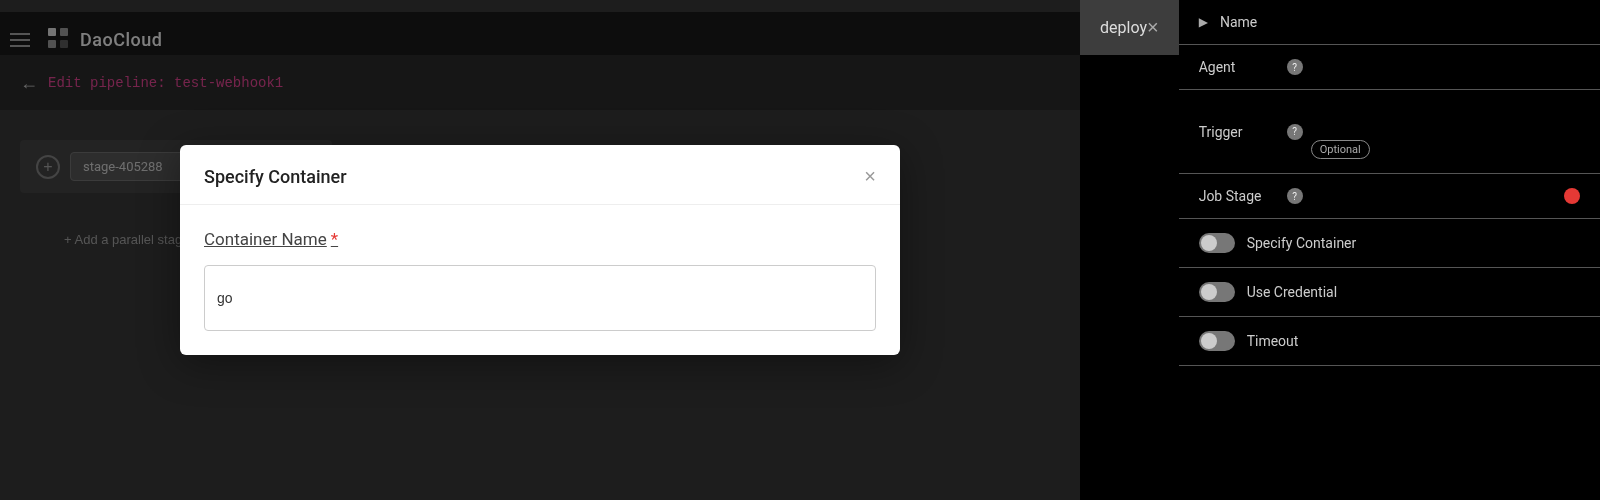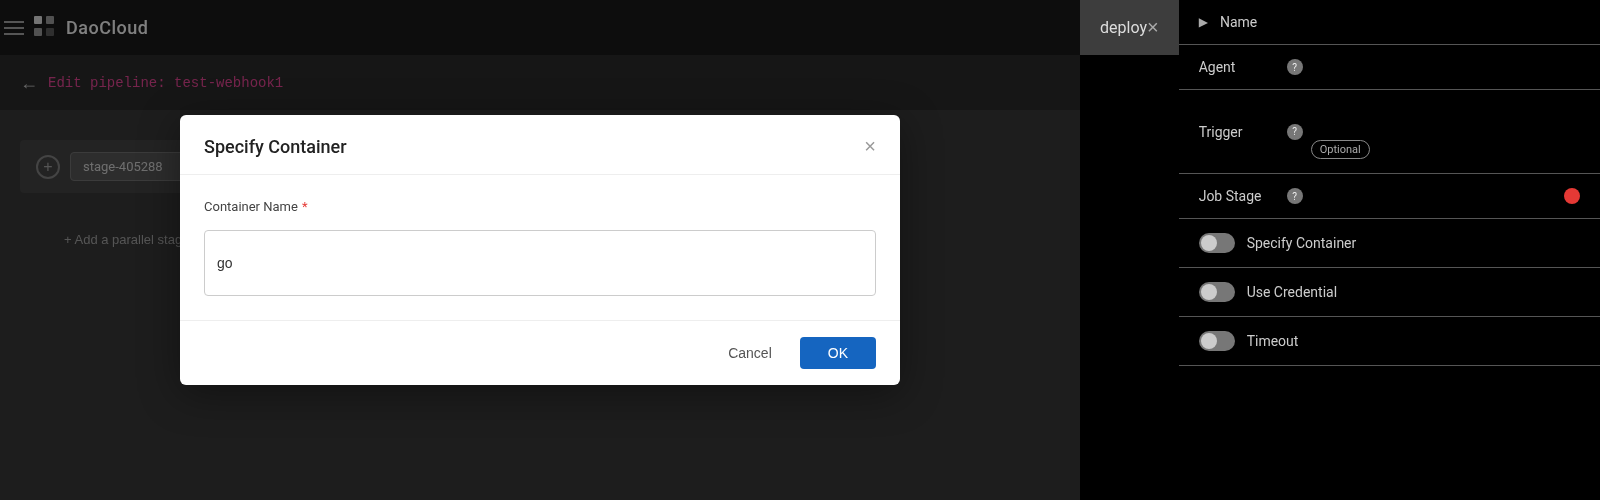--- a/index.html
+++ b/index.html
@@ -12,24 +12,24 @@
       background: #3a3a3a;
     }
 
     
     .top-nav {
       width: 1080px;
       height: 55px;
       background: #1a1a1a;
       display: flex;
       align-items: center;
-      padding: 0 4px;
-      gap: 6px;
-      position: absolute;
-      top: 0; left: 0;
+      padding: 0 10px;
+      gap: 14px;
+      position: absolute;
+      top: 12px; left: 0;
     }
     .hamburger-icon {
       display: flex; flex-direction: column; gap: 4px; cursor: pointer;
     }
     .hamburger-icon span {
       display: block; width: 20px; height: 2px; background: #aaa;
     }
     .logo-area {
       display: flex; align-items: center; gap: 8px;
     }
@@ -248,26 +248,27 @@
       color: #222;
     }
     .modal-close-btn {
       background: none; border: none; color: #999; font-size: 20px; cursor: pointer;
     }
     .modal-body {
       padding: 24px;
       min-height: 100px;
     }
     .form-field-label {
-      font-size: 13px;
+      font-size: 17px;
       color: #444;
       margin-bottom: 16px;
       display: flex;
       align-items: center;
       gap: 4px;
+      text-decoration: underline;
     }
     .required-star {
       color: #e53935;
     }
     .form-input {
       width: 100%;
       border: 1px solid #ccc;
       border-radius: 4px;
       padding: 24px 12px;
       font-size: 14px;
@@ -391,18 +392,14 @@
       <span class="modal-title">Specify Container</span>
       <button class="modal-close-btn">×</button>
     </div>
     <div class="modal-body">
       <div class="form-field-label">
         <span>Container Name</span>
         <span class="required-star">*</span>
       </div>
       <input class="form-input" type="text" value="go" style="">
     </div>
-    <div class="modal-footer">
-      <button class="btn-cancel">Cancel</button>
-      <button class="btn-ok">OK</button>
-    </div>
   </div>
 </div>
 
 </body></html>

